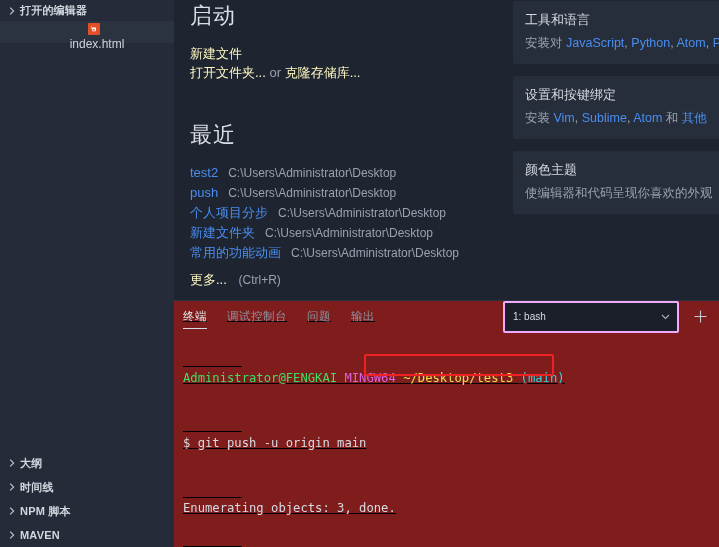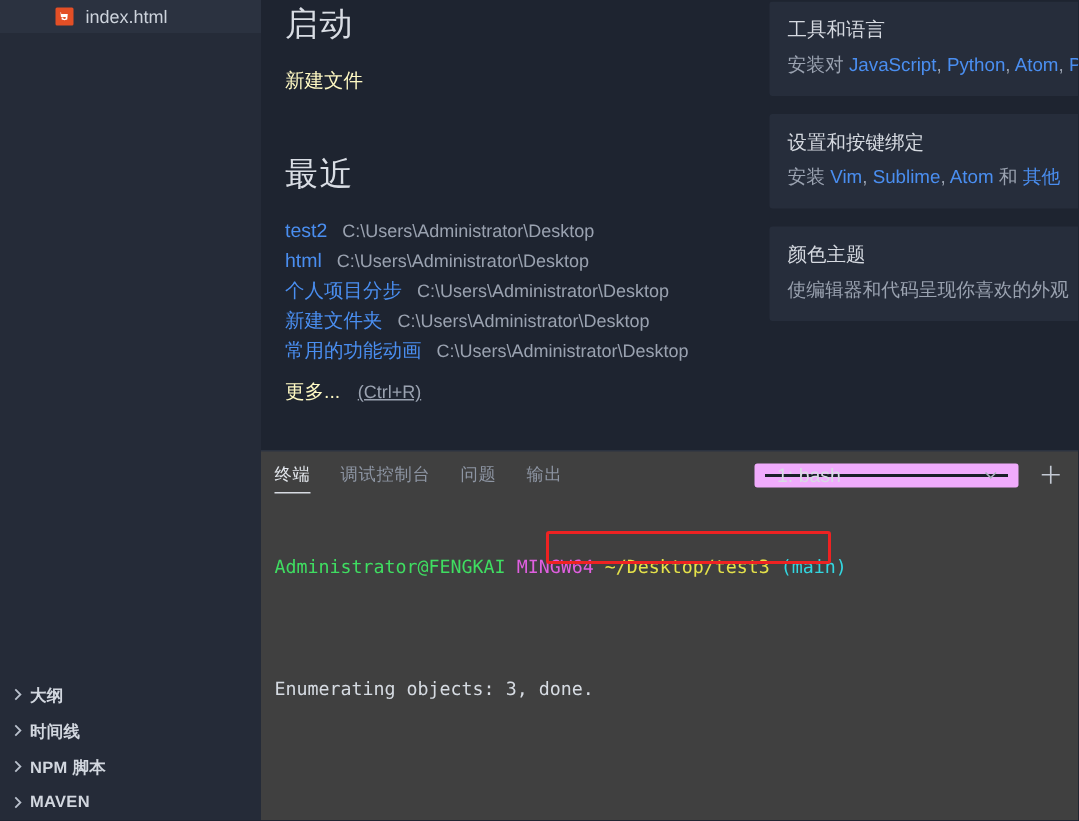--- a/index.html
+++ b/index.html
@@ -27,21 +27,21 @@
     letter-spacing:.2px; color:#d2d7df; cursor:pointer;
   }
   .tw {
     width:16px; height:16px; flex:0 0 16px;
     display:flex; align-items:center; justify-content:center;
     color:#b9c0cc;
   }
   .tw svg { display:block; }
   .file-row {
     height:22px; display:flex; align-items:center;
-    padding-left:35px; background:#2b3240; cursor:pointer;
+    padding-left:20px; background:#2b3240; cursor:pointer;flex-direction:column;
   }
   .file-icon { width:16px; height:16px; flex:0 0 16px; margin-right:6px; }
   .file-name { font-size:12px; color:#cdd3dc; font-weight:normal; }
   #sidebar-bottom { position:absolute; left:0; bottom:0; width:100%; }
   #sidebar-bottom .side-section { height:24px; }
 
   
   #main {
     flex:1; height:547px; position:relative;
     background:#1e2430; overflow:hidden;
@@ -66,61 +66,61 @@
   .inline-row a.blue { display:inline; }
   .sep-or { color:#9aa2b0; }
 
   .recent-row {
     display:flex; align-items:baseline; line-height:20px;
     font-size:13px; white-space:nowrap;
   }
   .recent-row .rname { color:#4a8ef0; cursor:pointer; }
   .recent-row .rpath { color:#9aa2b0; font-size:12px; margin-left:10px; }
   .more-row { margin-top:7px; font-size:13px; line-height:20px; }
-  .more-row .mkey { color:#9aa2b0; font-size:12px; margin-left:8px;text-decoration:underline; }
+  .more-row .mkey { color:#9aa2b0; font-size:12px; margin-left:8px; }
 
   .card {
     background:#262d3b; border-radius:2px;
     padding:10px 12px 12px 12px; margin-bottom:12px;
     width:236px;
   }
   .card-title {
     font-size:13px; color:#d5d9e0; font-weight:normal; margin-bottom:6px;
   }
   .card-desc { font-size:12.5px; color:#9aa2b0; line-height:17px; white-space:nowrap; }
   .card-desc a { color:#4a8ef0; text-decoration:none; cursor:pointer; }
 
   
   #panel {
     position:absolute; left:0; bottom:0; right:0; height:247px;
-    background:#404040; border-top:1px solid #2c3340;
+    background:#7f1d1d; border-top:1px solid #2c3340;text-decoration:underline;
   }
   #panel-header {
     height:31px; display:flex; align-items:center;
     padding-left:9px; position:relative;
   }
   .ptab {
     font-size:11.5px; color:#8d95a3; margin-right:20px;
     position:relative; height:31px; display:flex; align-items:center;
     cursor:pointer; letter-spacing:.5px;
   }
   .ptab.active { color:#e2e6ec; }
   .ptab.active::after {
     content:""; position:absolute; left:0; right:0; bottom:3px;
     height:1px; background:#d7dbe2;
   }
   #panel-actions {
     position:absolute; right:6px; top:0; height:31px;
     display:flex; align-items:center;
   }
   #term-select {
-    width:176px; height:16px; background:#1a1f29;
-    border:7px solid #f0abfc; border-radius:2px;
+    width:176px; height:32px; background:#1a1f29;
+    border:2px solid #f0abfc; border-radius:2px;
     display:flex; align-items:center; justify-content:space-between;
-    padding:0 6px 0 8px; font-size:13px; color:#d7dbe2; cursor:pointer;
+    padding:0 6px 0 8px; font-size:10px; color:#d7dbe2; cursor:pointer;
   }
   #term-select .chev { color:#aab1bd; display:flex; }
   #add-term {
     width:26px; height:26px; margin-left:8px;
     display:flex; align-items:center; justify-content:center;
     color:#c3c9d3; cursor:pointer;
   }
   #term-body {
     padding:5px 0 0 9px;
     font-family:"DejaVu Sans Mono","Liberation Mono",monospace;
@@ -139,20 +139,28 @@
     pointer-events:none;
   }
 </style>
 </head>
 <body>
 
 <div id="app">
 
   <div id="sidebar">
 
+    <div class="side-section">
+      <span class="tw">
+        <svg width="10" height="10" viewBox="0 0 10 10">
+            <path d="M3.2 1.6 L6.6 5 L3.2 8.4" fill="none" stroke="currentColor" stroke-width="1.2"></path>
+          </svg>
+      </span>
+      <span>打开的编辑器</span>
+    </div>
 
 
     <div class="file-row">
       <span class="file-icon">
         <svg width="16" height="16" viewBox="0 0 16 16">
           <rect x="2" y="2" width="12" height="12" rx="1" fill="#e34f26"></rect>
           <path d="M10.3 5.1H5.7l.12 1.3h4.35l-.33 3.6-1.84.55-1.85-.55-.12-1.3h1.14l.06.7.77.23.77-.23.1-1.1H5.62L5.3 5.1z" fill="#fff"></path>
         </svg>
       </span>
       <span class="file-name">index.html</span>
@@ -194,29 +202,32 @@
     </div>
   </div>
 
   <div id="main">
 
     <div id="welcome">
 
       <div class="col-start">
         <h2 class="w-head">启动</h2>
         <a class="blue">新建文件</a>
+        <div class="inline-row">
+          <a class="blue">打开文件夹...</a><span class="sep-or"> or </span><a class="blue">克隆存储库...</a>
+        </div>
 
         <h2 class="w-head recent">最近</h2>
 
         <div class="recent-row">
           <span class="rname">test2</span>
           <span class="rpath">C:\Users\Administrator\Desktop</span>
         </div>
         <div class="recent-row">
-          <span class="rname">html</span>
+          <span class="rname">push</span>
           <span class="rpath">C:\Users\Administrator\Desktop</span>
         </div>
         <div class="recent-row">
           <span class="rname">个人项目分步</span>
           <span class="rpath">C:\Users\Administrator\Desktop</span>
         </div>
         <div class="recent-row">
           <span class="rname">新建文件夹</span>
           <span class="rpath">C:\Users\Administrator\Desktop</span>
         </div>
@@ -279,20 +290,21 @@
             <svg width="15" height="15" viewBox="0 0 15 15">
                 <path d="M7.5 1.5 V13.5 M1.5 7.5 H13.5" stroke="currentColor" stroke-width="1.1" fill="none"></path>
               </svg>
           </div>
         </div>
       </div>
 
       <div id="term-body">
         <div class="tline"><span class="c-green">Administrator@FENGKAI</span> <span class="c-magenta">MINGW64</span> <span class="c-yellow">~/Desktop/test3</span> <span class="c-cyan">(main)</span></div>
 
+        <div class="tline">$ git push -u origin main</div>
 
         <div class="tline">Enumerating objects: 3, done.</div>
         
         
         
         
         
 
         
 

